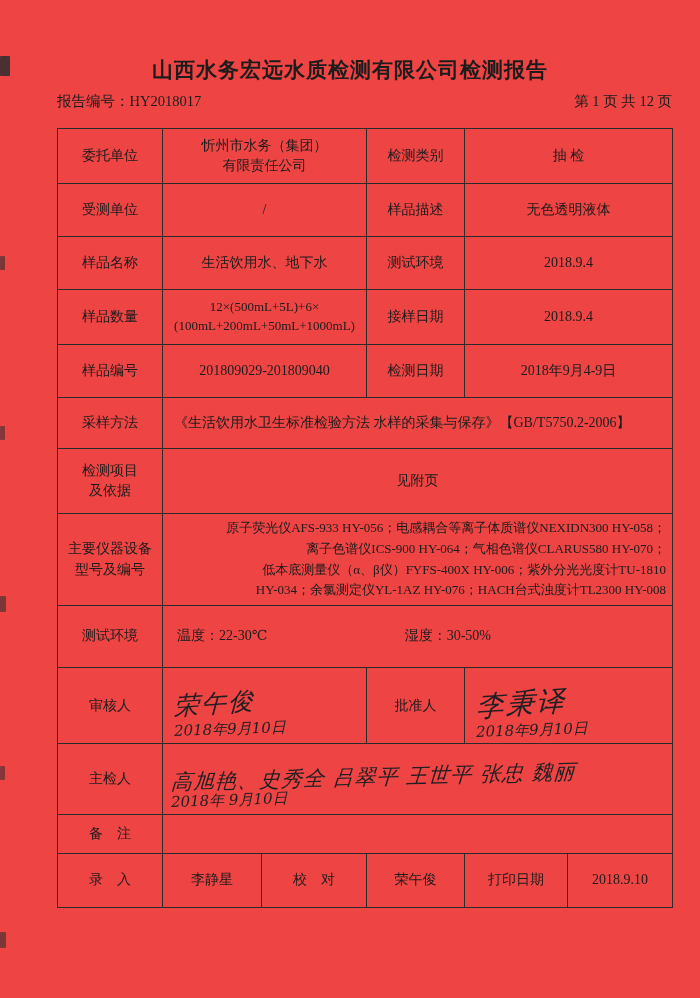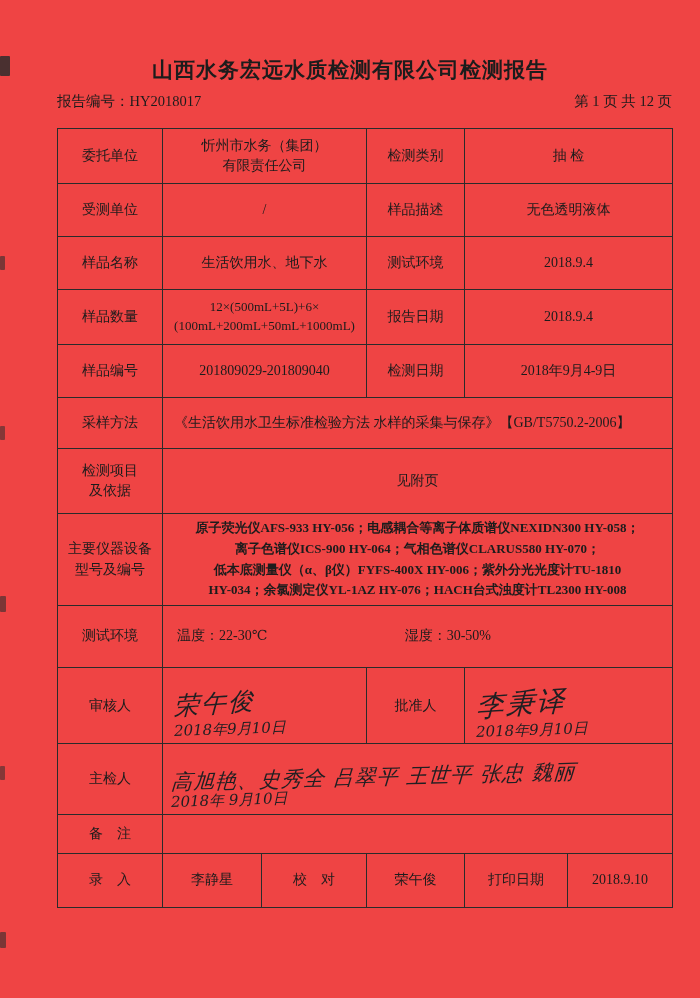--- a/index.html
+++ b/index.html
@@ -51,25 +51,24 @@
     vertical-align:middle;
     padding:2px 4px;
     white-space:pre-line;
     line-height:1.45;
     overflow:hidden;
   }
   td.lbl{font-weight:normal;}
   td.left{text-align:left;padding-left:11px;}
   td.topleft{text-align:left;vertical-align:top;padding:9px 8px 2px 14px;}
   td.instr{
-    text-align:center;
+    text-align:right;
     font-size:13px;
     line-height:1.6;
     padding:4px 6px 4px 6px;
-    font-weight:bold;
   }
   .env-cell{display:flex;align-items:center;text-align:left;padding-left:14px;}
   .env-cell .t{flex:0 0 46%;}
   
   .hand{
     font-style:italic;
     font-family:"DejaVu Serif","Liberation Serif",serif;
     color:#1f1f22;
   }
   .sig{
@@ -149,21 +148,21 @@
         <td class="lbl">样品名称</td>
         <td colspan="2">生活饮用水、地下水</td>
         <td class="lbl">测试环境</td>
         <td colspan="2">2018.9.4</td>
       </tr>
 
       <tr style="height:55px">
         <td class="lbl">样品数量</td>
         <td colspan="2" style="font-size:13px">12×(500mL+5L)+6×
 (100mL+200mL+50mL+1000mL)</td>
-        <td class="lbl">报告日期</td>
+        <td class="lbl">接样日期</td>
         <td colspan="2">2018.9.4</td>
       </tr>
 
       <tr style="height:53px">
         <td class="lbl">样品编号</td>
         <td colspan="2">201809029-201809040</td>
         <td class="lbl">检测日期</td>
         <td colspan="2">2018年9月4-9日</td>
       </tr>
 

